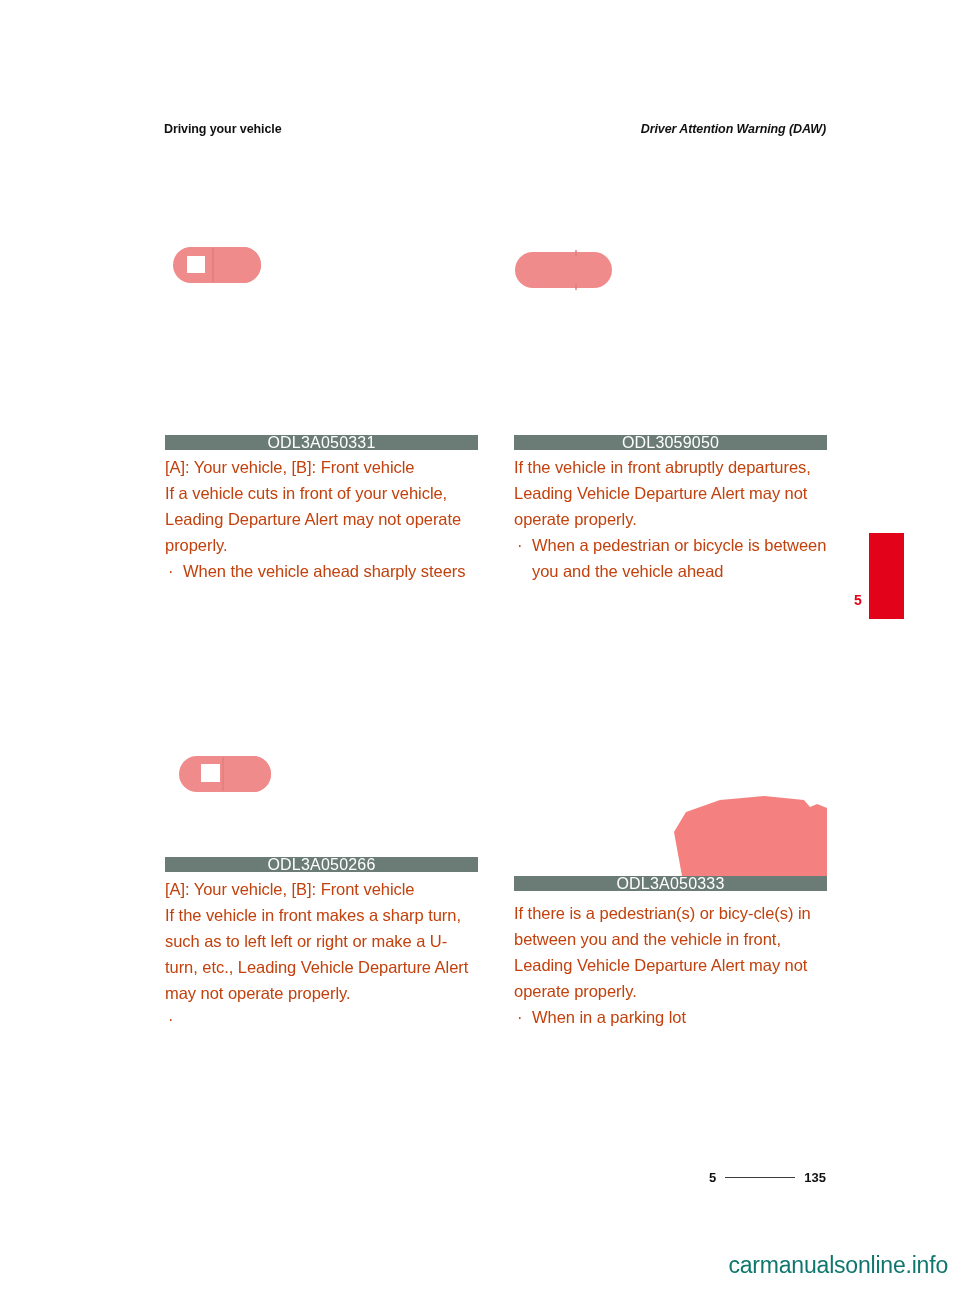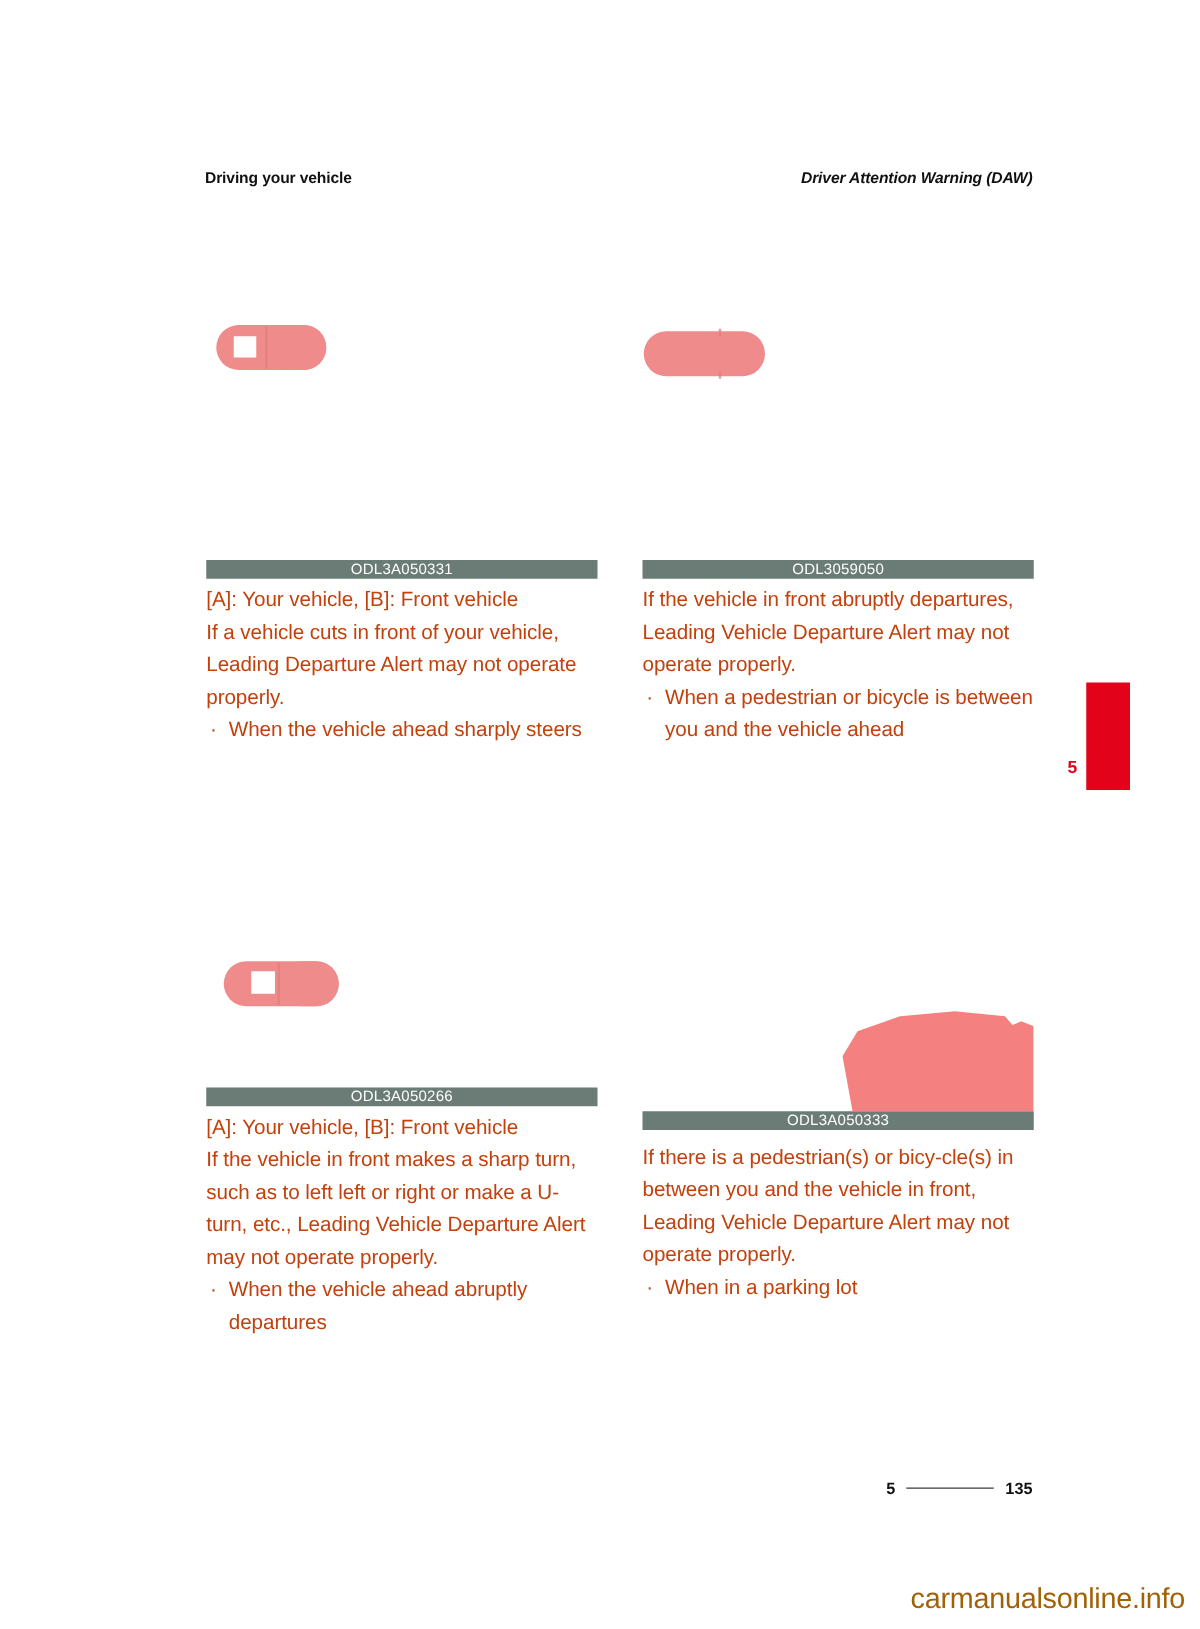--- a/index.html
+++ b/index.html
@@ -11,21 +11,21 @@
     width: 960px;
     height: 1303px;
     position: relative;
     font-family: "Liberation Sans", sans-serif;
     color: #1a1a1a;
     overflow: hidden;
   }
 
   .page {
     position: absolute;
-    left: 0; top: 13px;
+    left: 0; top: 0;
     width: 960px;
     height: 1228px;
   }
 
   
   .running-head {
     position: absolute;
     left: 164px;
     top: 122px;
     width: 662px;
@@ -54,21 +54,21 @@
   }
   .fig-canvas {
     position: relative;
     width: 313px;
     overflow: hidden;
   }
   .caption-bar {
     height: 15px;
     background: #6b7c77;
     color: #ffffff;
-    font-size: 12px;
+    font-size: 16px;
     line-height: 15px;
     text-align: center;
     letter-spacing: 0.2px;
     font-family: "Liberation Sans", sans-serif;
     position: relative;
     z-index: 1;
   }
 
   
   .car {
@@ -152,21 +152,21 @@
   
   .watermark {
     position: absolute;
     left: 0;
     top: 1252px;
     width: 960px;
     text-align: right;
     padding-right: 12px;
     box-sizing: border-box;
     font-size: 23px;
-    color: #a16207;
+    color: #0f766e;
     letter-spacing: -0.2px;
     font-family: "Liberation Sans", sans-serif;
   }
 </style>
 </head>
 <body>
 
 <div class="page">
 
   <div class="running-head">
@@ -218,21 +218,20 @@
       <div class="car-seam" style="left:57px; top:57px; width:2px; height:34px;"></div>
     </div>
     <div class="caption-bar">ODL3A050266</div>
   </div>
 
   <div class="col col-left body-text" style="top:876px;">
     <p>[A]: Your vehicle, [B]: Front vehicle</p>
     <p>If the vehicle in front makes a sharp turn, such as to left left or right or make a U- turn, etc., Leading Vehicle Departure Alert may not operate properly.</p>
     <div class="bullet-item">
       <span class="dot">·</span>
-      <span>When the vehicle ahead abruptly departures</span>
     </div>
   </div>
 
   <div class="figure col col-right" style="top:700px;">
     <div class="fig-canvas" style="height:176px;">
       <svg width="313" height="176" viewBox="0 0 313 176" style="position:absolute; left:0; top:0;">
         <path d="M250 176 L168 176 L160 132 L172 112 L206 100 L250 96
                  L290 100 L296 107 L303 104 L313 108 L313 176 Z" fill="#f58080"></path>
       </svg>
     </div>

